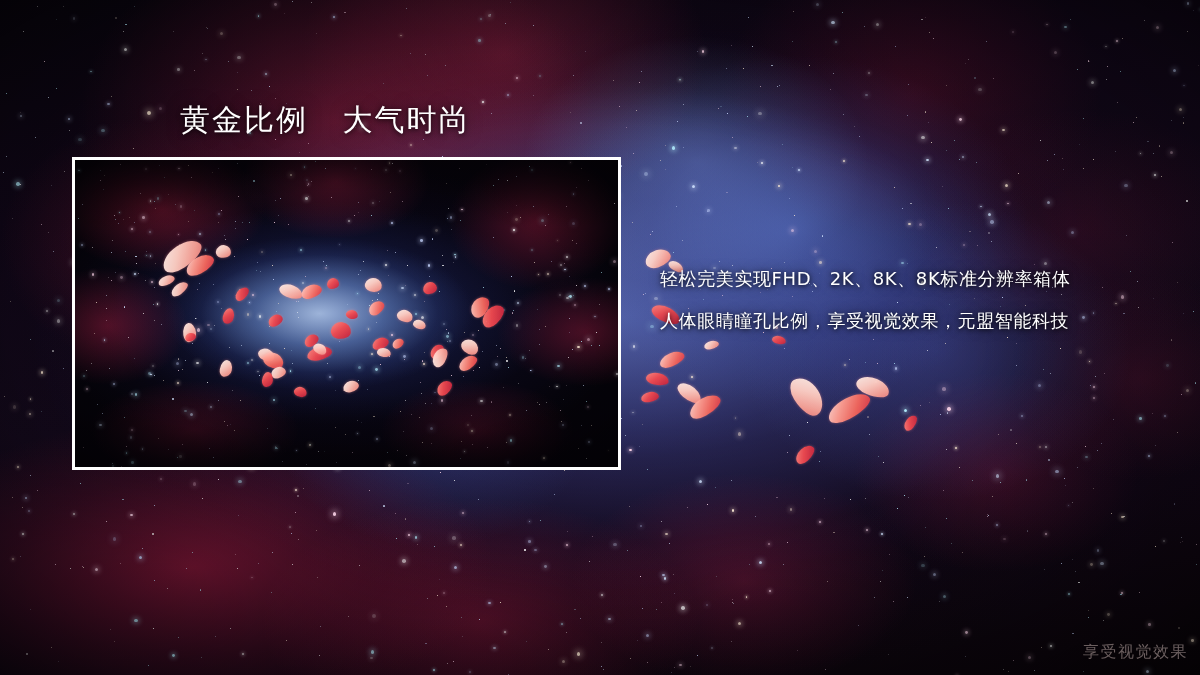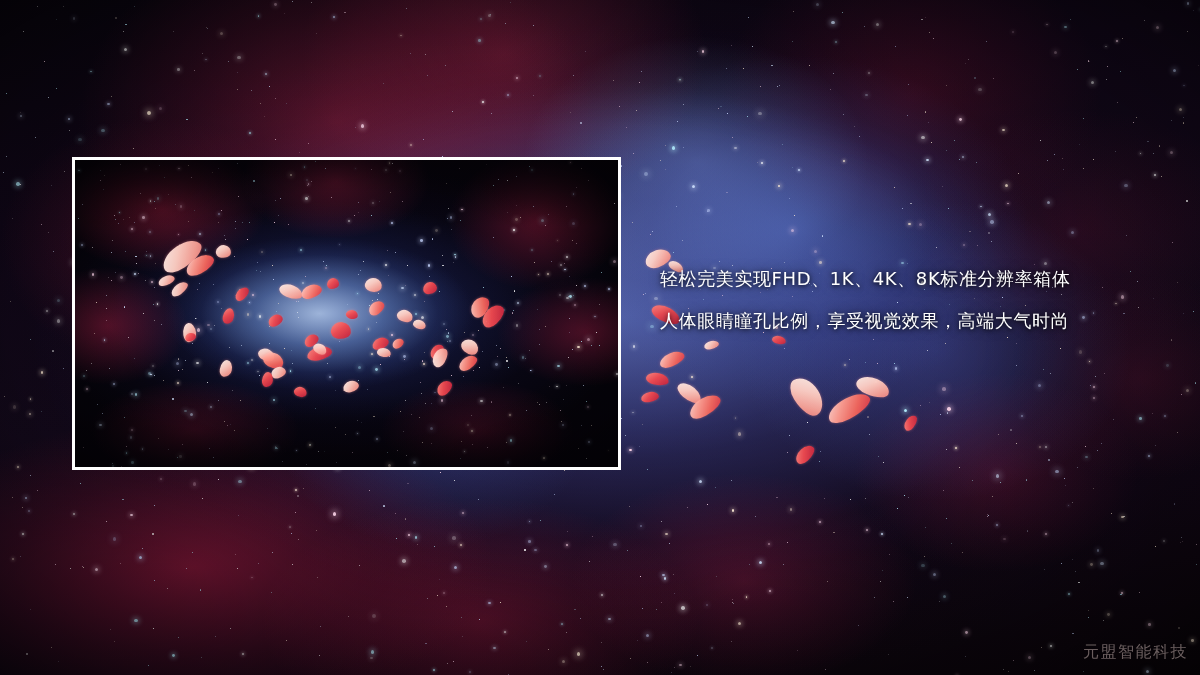--- a/index.html
+++ b/index.html
@@ -1612,21 +1612,22 @@
         <i class="petal deep" style="left:219px;top:227px;width:13px;height:10px;transform:rotate(24deg);opacity:0.96;"></i>
         <i class="petal pale" style="left:268px;top:221px;width:16px;height:11px;transform:rotate(-14deg);opacity:0.96;"></i>
         <i class="petal deep" style="left:361px;top:222px;width:17px;height:12px;transform:rotate(-40deg);opacity:0.96;"></i>
         <i class="petal deep" style="left:187px;top:212px;width:11px;height:15px;transform:rotate(4deg);opacity:0.96;"></i>
         <i class="petal pale" style="left:338px;top:160px;width:13px;height:9px;transform:rotate(22deg);opacity:0.96;"></i>
         <i class="petal deep" style="left:110px;top:173px;width:11px;height:8px;transform:rotate(-12deg);opacity:0.96;"></i>
       </div>
     <div class="inner-layer inner-dark"></div>
   </div>
 
+  <div id="title">黄金比例   大气时尚</div>
 
   <div id="body-text">
-    <div class="line">轻松完美实现FHD、1K、4K、8K标准分辨率箱体</div>
-    <div class="line">人体眼睛瞳孔比例，享受视觉效果，高端大气时尚</div>
+    <div class="line">轻松完美实现FHD、2K、8K、8K标准分辨率箱体</div>
+    <div class="line">人体眼睛瞳孔比例，享受视觉效果，元盟智能科技</div>
   </div>
 
-  <div id="watermark">元盟智能科技</div>
+  <div id="watermark">享受视觉效果</div>
 
 </div>
 
 </body></html>

